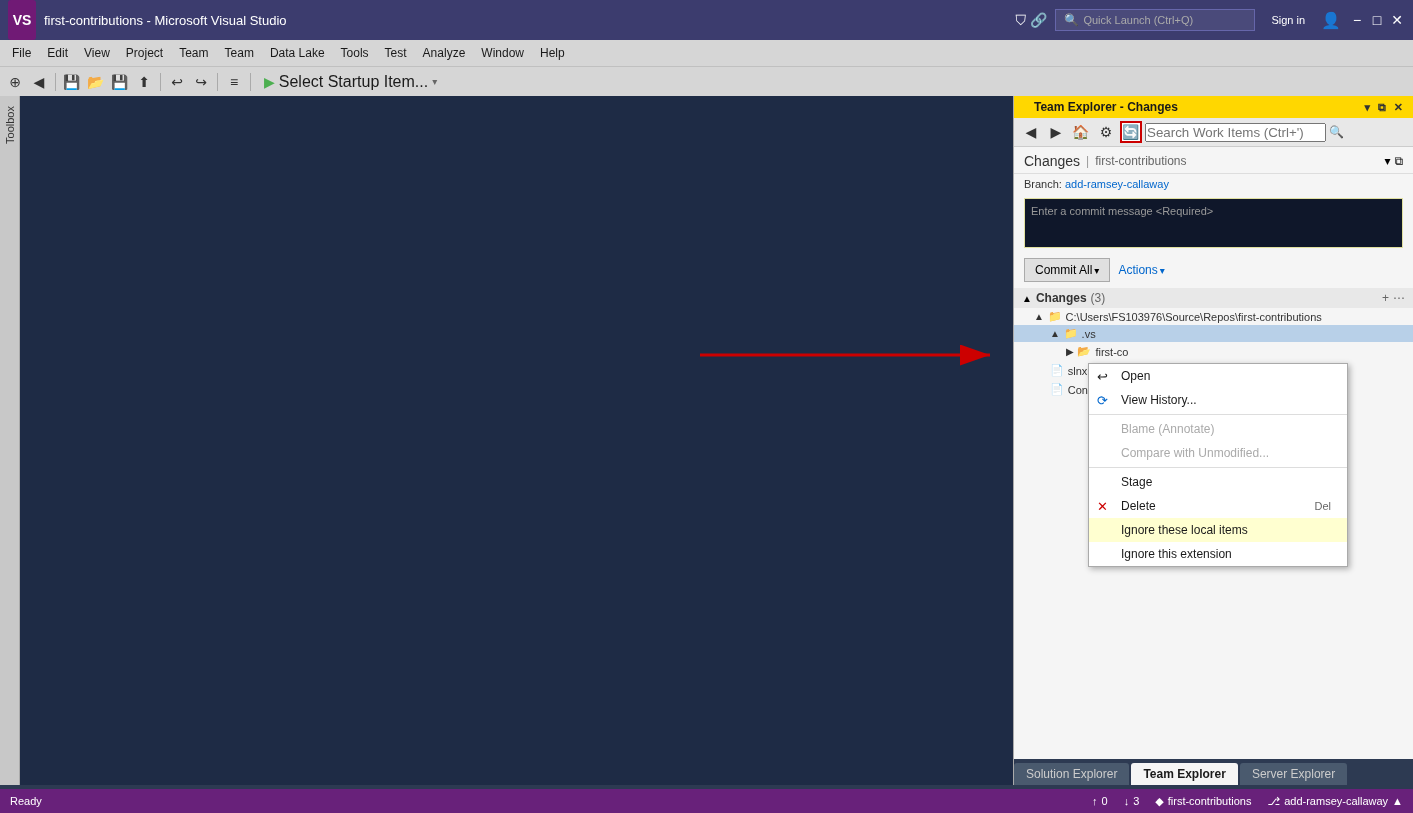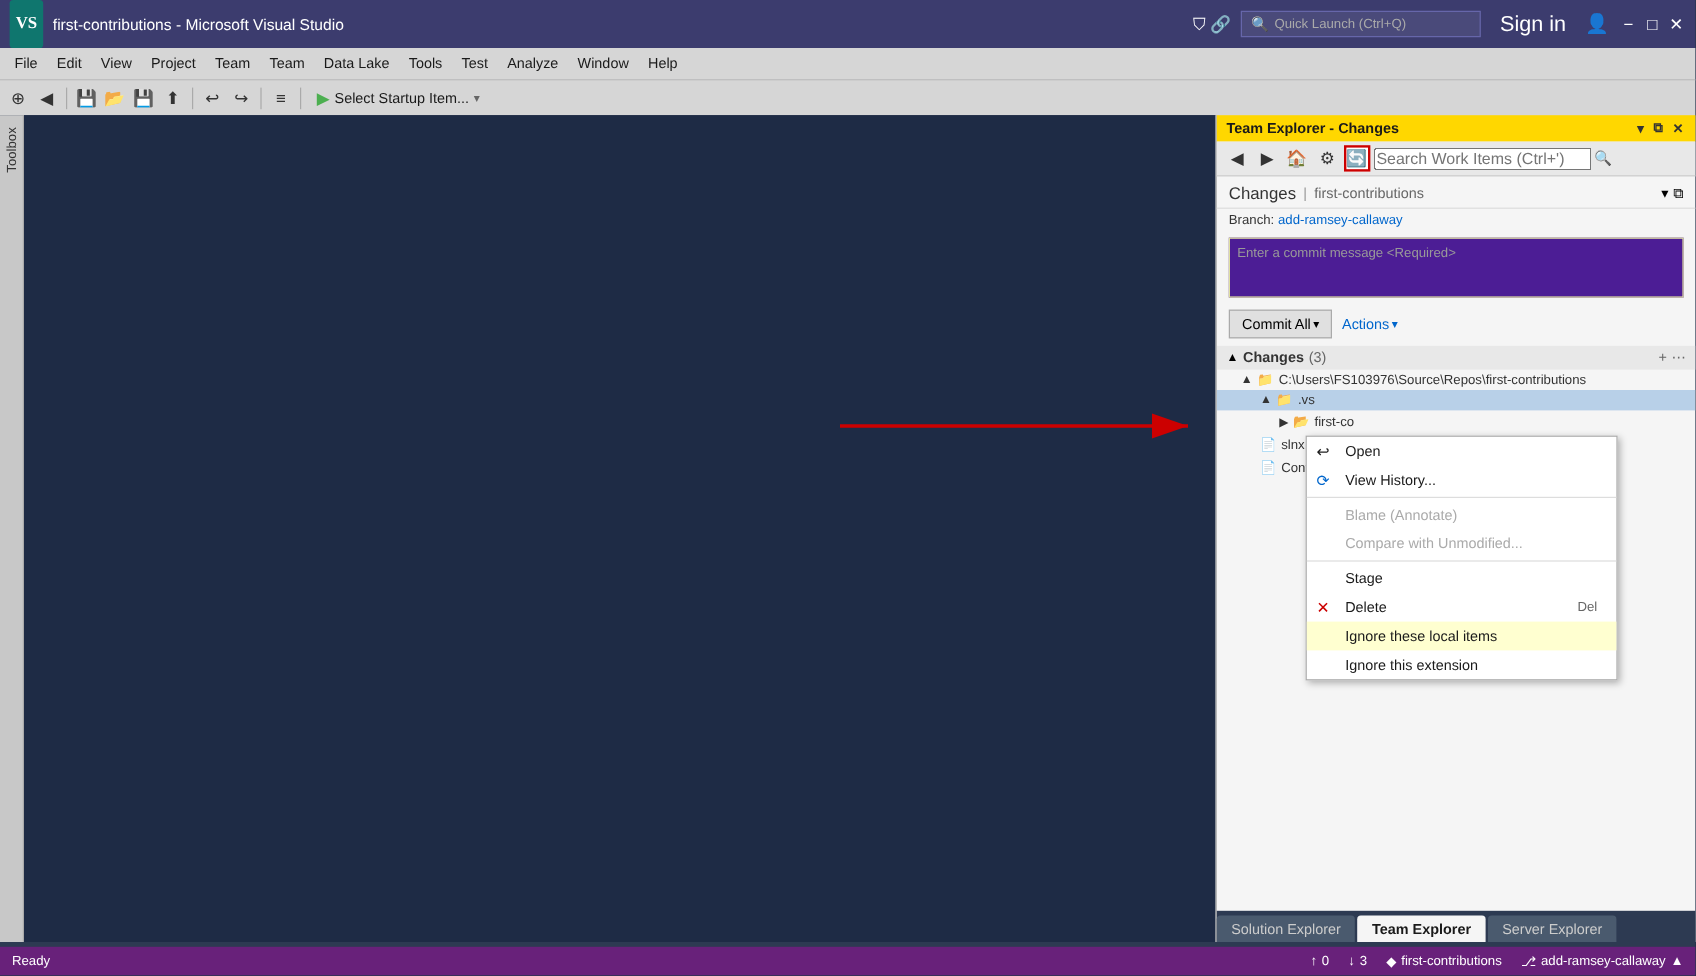--- a/index.html
+++ b/index.html
@@ -9,44 +9,44 @@
     #title-bar {
       background: #3c3c6e;
       height: 40px;
       display: flex;
       align-items: center;
       padding: 0 8px;
       color: white;
     }
     #title-bar .vs-logo {
       width: 28px; height: 40px;
-      background: #0f766e;
+      background: #701a75;
       border-radius: 3px;
       display: flex; align-items: center; justify-content: center;
       margin-right: 8px;
-      font-weight: bold; color: white; font-size: 14px; font-family: Liberation Serif, serif;
+      font-weight: bold; color: white; font-size: 14px;
     }
     #title-bar .title-text { color: white; font-size: 13px; flex: 1; }
     #title-bar .window-controls { display: flex; gap: 4px; margin-left: auto; }
     #title-bar .window-controls span {
       width: 16px; height: 16px;
       display: flex; align-items: center; justify-content: center;
       cursor: pointer; color: white; font-size: 11px;
     }
     #title-bar .quick-launch {
       background: #4a4a7a;
       border: 1px solid #6666aa;
       color: #ccc;
       padding: 3px 8px;
       width: 200px;
       font-size: 11px;
       display: flex; align-items: center; gap: 4px;
       margin-right: 8px;
     }
-    #title-bar .sign-in { color: white; font-size: 18px; margin-right: 8px; cursor: pointer; }
+    #title-bar .sign-in { color: white; font-size: 11px; margin-right: 8px; cursor: pointer; }
 
     
     #menu-bar {
       background: #d6d6d6;
       height: 26px;
       display: flex;
       align-items: center;
       padding: 0 4px;
     }
     #menu-bar .menu-item {
@@ -74,21 +74,21 @@
     }
     #toolbar .tb-sep { width: 1px; height: 18px; background: #aaa; margin: 0 3px; }
     #toolbar .startup-item {
       display: flex; align-items: center; gap: 4px;
       margin-left: 8px;
       cursor: pointer;
     }
     #toolbar .startup-item .play-btn {
       color: #4caf50; font-size: 14px;
     }
-    #toolbar .startup-item .label { font-size: 12px; color: #1a1a1a; }
+    #toolbar .startup-item .label { font-size: 16px; color: #1a1a1a; }
     #toolbar .startup-item .dropdown-arrow { font-size: 10px; color: #666; }
 
     
     #main-area {
       display: flex;
       height: calc(813px - 40px - 26px - 30px - 30px - 28px);
     }
 
     
     #toolbox-tab {
@@ -120,21 +120,21 @@
       display: flex;
       flex-direction: column;
     }
 
     #te-title-bar {
       background: #ffd700;
       padding: 4px 8px;
       display: flex; align-items: center;
       font-size: 12px; font-weight: bold; color: #1a1a1a;
     }
-    #te-title-bar .te-title-text { flex: 1; }
+    #te-title-bar .te-title-text { flex: 1; margin-left: 12px; }
     #te-title-bar .te-controls { display: flex; gap: 4px; }
     #te-title-bar .te-ctrl-btn { cursor: pointer; font-size: 11px; color: #333; padding: 0 2px; }
 
     #te-nav-bar {
       background: #e8e8e8;
       padding: 3px 6px;
       display: flex; align-items: center; gap: 3px;
       border-bottom: 1px solid #ccc;
     }
     #te-nav-bar .nav-btn {
@@ -157,21 +157,21 @@
 
     #te-branch {
       padding: 4px 10px;
       font-size: 11px;
       color: #333;
     }
     #te-branch a { color: #0066cc; text-decoration: none; }
 
     #te-commit-msg {
       margin: 4px 10px;
-      background: #4c1d95;
+      background: #0f172a;
       border: 1px solid #e0e0a0;
       padding: 6px;
       font-size: 11px;
       color: #999;
       min-height: 50px;
     }
 
     #te-commit-actions {
       padding: 6px 10px;
       display: flex; align-items: center; gap: 8px;

